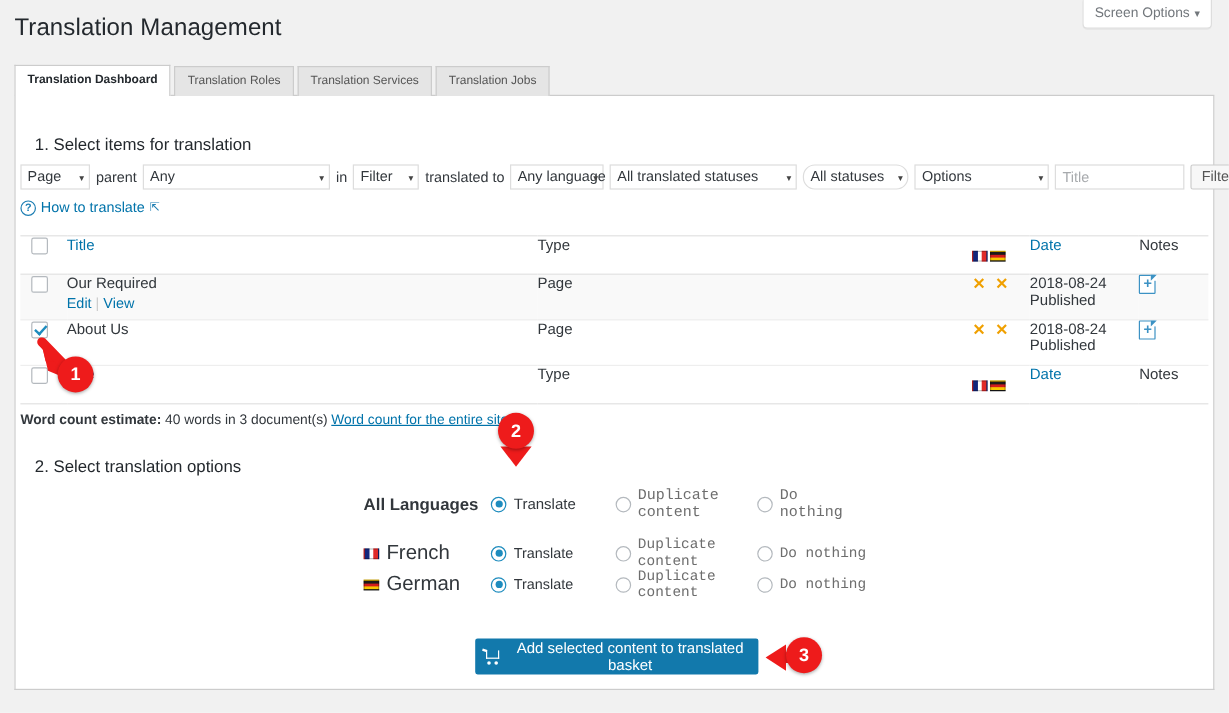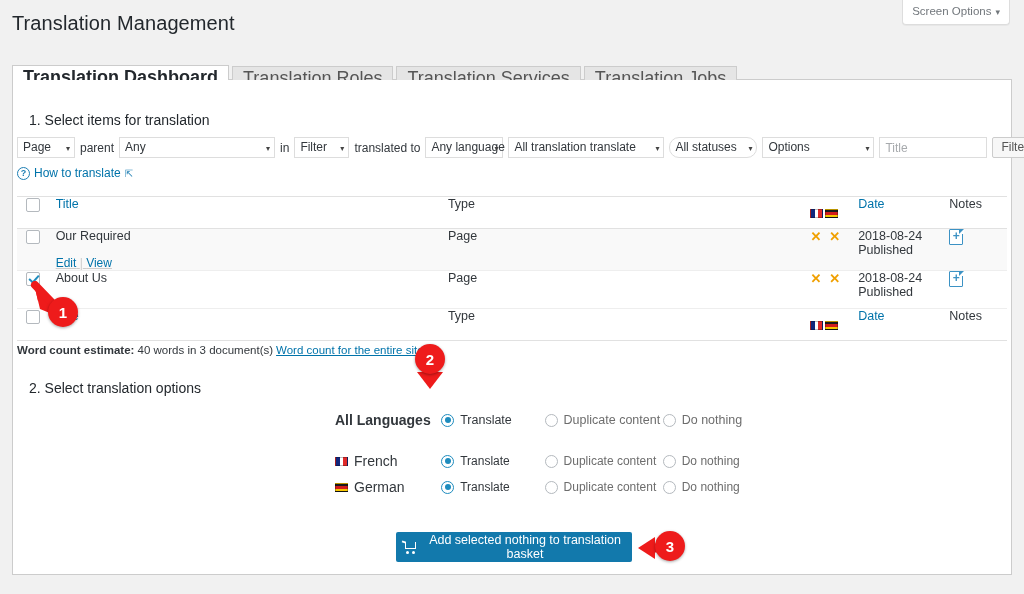--- a/index.html
+++ b/index.html
@@ -61,25 +61,25 @@
     display: flex;
     align-items: flex-end;
     gap: 3px;
     box-sizing: border-box;
   }
   .tab {
     border: 1px solid #ccc;
     border-bottom: none;
     background: #e5e5e5;
     color: #555;
-    font-size: 18px;
+    font-size: 10px;
     padding: 5px 10px 6px 10px;
     line-height: 13px;
     position: relative;
-    top: 12px;
+    top: 1px;
     white-space: nowrap;
   }
   .tab.active {
     background: #fff;
     color: #23282d;
     font-weight: bold;
     border-color: #ccc;
     padding-bottom: 7px;
   }
 
@@ -247,24 +247,23 @@
 
   .col-cb    { width: 30px; padding-left: 9px !important; }
   .col-title { width: 400px; }
   .col-type  { width: 370px; }
   .col-flags { width: 48px; }
   .col-date  { width: 92px; }
   .col-notes { width: 50px; text-align: right; padding-right: 8px !important; }
 
   .row-title { line-height: 15px; }
   .row-actions {
-    margin-top: 12px;
+    margin-top: 2px;
     font-size: 12px;
     color: #ccc;
-    text-decoration: underline;
   }
   .row-actions a { color: #0073aa; text-decoration: none; }
   .date-cell { line-height: 14px; }
   .date-cell .status { display: block; }
 
   
   .cb {
     width: 14px;
     height: 14px;
     border: 1px solid #b4b9be;
@@ -359,35 +358,34 @@
     text-decoration: underline;
     margin-left: 3px;
   }
 
   
   #options-grid {
     position: absolute;
     top: 327px;
     left: 290px;
     width: 420px;
-    margin-left: 32px;
   }
   .opt-row {
     display: flex;
     align-items: center;
     height: 26px;
   }
   .opt-row.all { margin-bottom: 15px; }
   .opt-row.lang { height: 26px; }
   .opt-label {
     width: 115px;
     display: flex;
     align-items: center;
     gap: 6px;
-    font-size: 14px;
+    font-size: 17px;
     color: #32373c;
   }
   .opt-row.all .opt-label {
     font-weight: bold;
     font-size: 14px;
   }
   .opt-choice {
     display: flex;
     align-items: center;
     gap: 6px;
@@ -415,21 +413,21 @@
   .radio.on::after {
     content: "";
     position: absolute;
     left: 2.5px;
     top: 2.5px;
     width: 6px;
     height: 6px;
     border-radius: 50%;
     background: #1e8cbe;
   }
-  .opt-choice.dim { color: #6d6d6d; }
+  .opt-choice.dim { color: #6d6d6d; font-family: Liberation Mono, monospace; }
 
   
   #basket-button {
     position: absolute;
     top: 452px;
     left: 383px;
     width: 236px;
     height: 30px;
     background: #1279ac;
     color: #fff;
@@ -533,21 +531,21 @@
       </div>
     <span>in</span>
     <div class="sel w-lang">
         <span>Filter</span>
       </div>
     <span>translated to</span>
     <div class="sel w-tolang">
         <span>Any language</span>
       </div>
     <div class="sel w-tstat">
-        <span>All translation translate</span>
+        <span>All translated statuses</span>
       </div>
     <div class="sel w-stat">
         <span>All statuses</span>
       </div>
     <div class="sel w-req">
         <span>Options</span>
       </div>
     <input id="title-filter-input" type="text" placeholder="Title" style="">
     <button id="filter-button">Filter</button>
 
@@ -703,21 +701,21 @@
 
   </div>
 
   <button id="basket-button">
     <span class="cart-icon">
       <span class="handle"></span>
         <span class="body"></span>
         <span class="w1"></span>
         <span class="w2"></span>
     </span>
-    <span>Add selected nothing to translation basket</span>
+    <span>Add selected content to translated basket</span>
   </button>
 
 </div>
 
 <svg class="arrow" id="arrow-1" width="40" height="36">
   <path d="M4 3 L34 30 L26 31 L31 34 L24 33 L27 35 L10 28 Z" fill="#ee1b1b"></path>
   <path d="M4 3 L20 20 L8 20 Z" fill="#ee1b1b"></path>
   <path d="M5 4 L30 30" stroke="#ee1b1b" stroke-width="8" stroke-linecap="round"></path>
 </svg>
 <div class="badge" id="badge-1">1</div>

